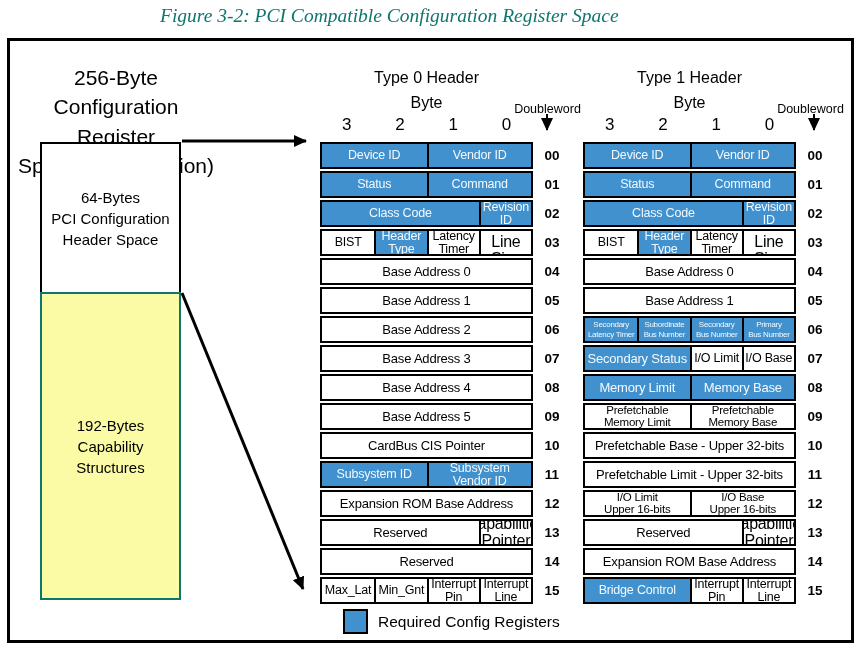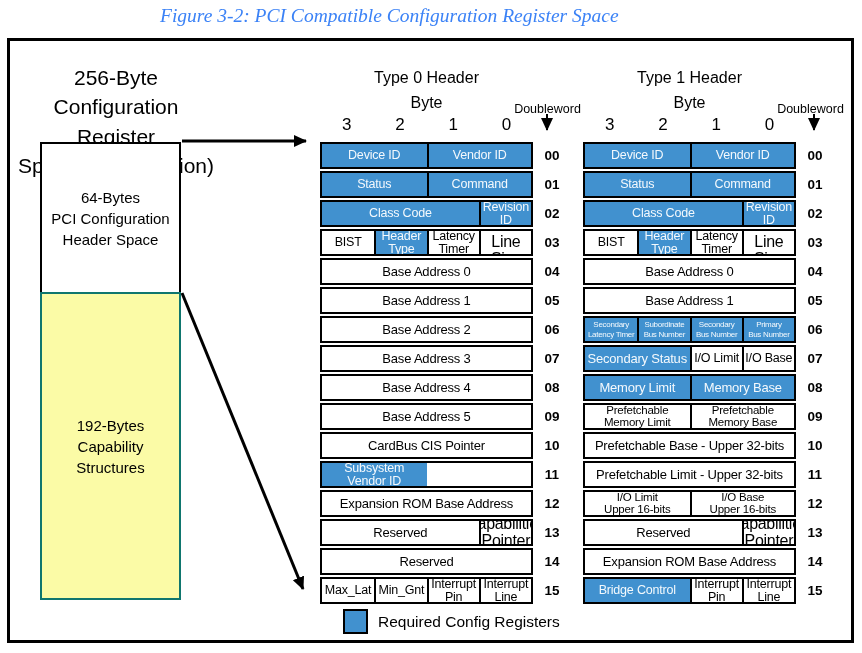--- a/index.html
+++ b/index.html
@@ -3,21 +3,21 @@
 <meta charset="utf-8">
 <style>
   html,body{margin:0;padding:0;background:#fff;}
   #canvas{
     position:relative;width:862px;height:653px;background:#ffffff;overflow:hidden;
     font-family:"Liberation Sans",sans-serif;color:#000;
   }
   .abs{position:absolute;}
   #fig-title{
     left:160px;top:5px;width:560px;
-    font-family:"Liberation Serif",serif;font-style:italic;font-size:19.5px;color:#3b82f6;
+    font-family:"Liberation Serif",serif;font-style:italic;font-size:19.5px;color:#0f766e;
     white-space:nowrap;
   }
   #outer-box{
     left:7px;top:38px;width:847px;height:605px;border:3px solid #000;box-sizing:border-box;background:#fff;
   }
   
   #left-heading{
     left:16px;top:63px;width:200px;text-align:center;font-size:21px;line-height:1.4;white-space:pre-line;
   }
   #header-space-box{
@@ -211,20 +211,23 @@
           <div class="rowbox">
             <div class="cell s1" style="width: 100%;">
               <span class="cl">CardBus CIS Pointer</span>
             </div>
           </div>
           <div class="dw">10</div>
         </div>
         <div class="rowwrap">
           <div class="rowbox">
             <div class="cell req s2" style="width: 50%;">
+              <span class="cl">Subsystem ID</span>
+            </div>
+            <div class="cell req s2" style="width: 50%;">
               <span class="cl">Subsystem
 Vendor ID</span>
             </div>
           </div>
           <div class="dw">11</div>
         </div>
         <div class="rowwrap">
           <div class="rowbox">
             <div class="cell s1" style="width: 100%;">
               <span class="cl">Expansion ROM Base Address</span>

